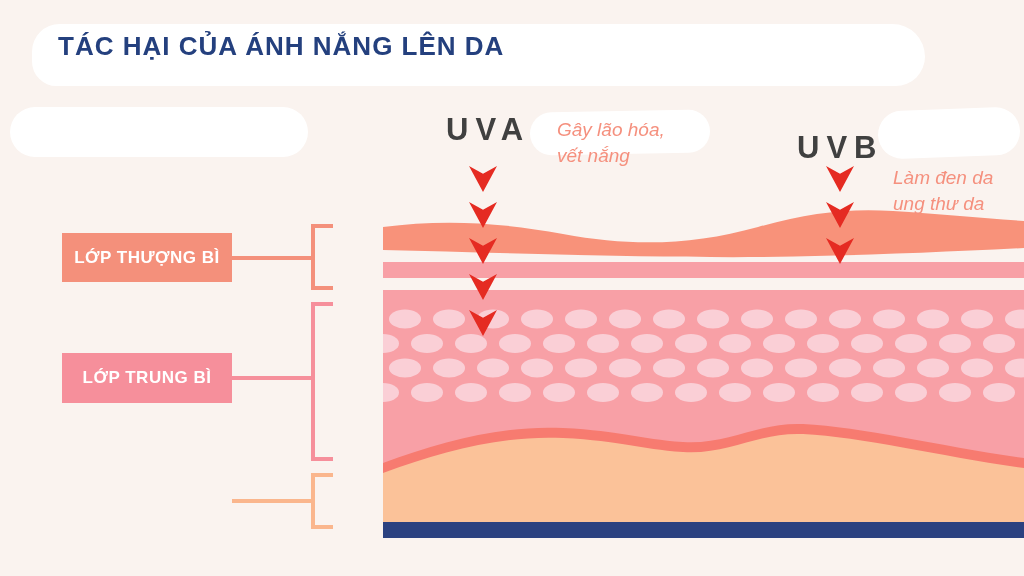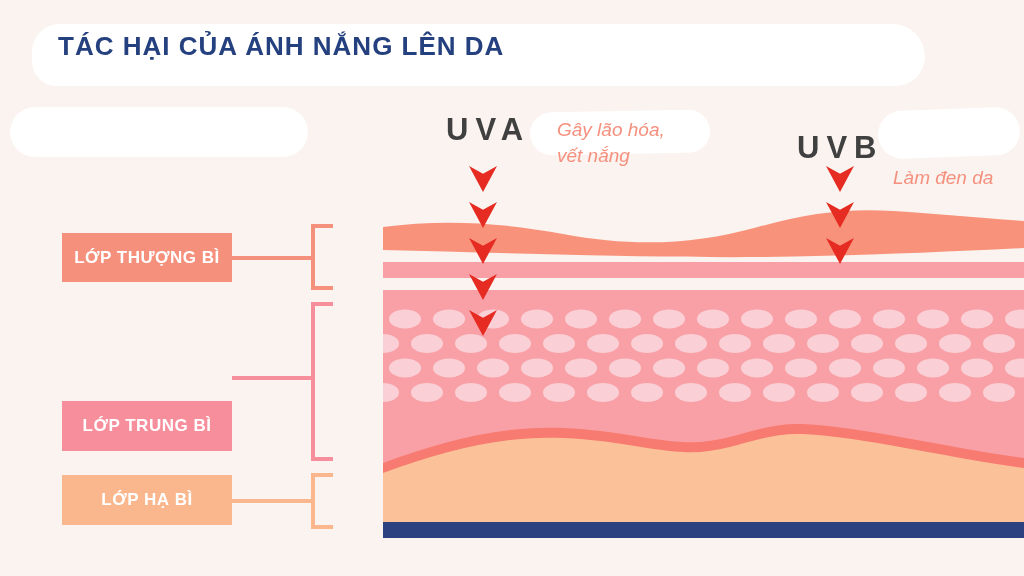--- a/index.html
+++ b/index.html
@@ -26,21 +26,21 @@
 
   .chev{position:absolute;width:28px;height:26px;background:#e52b22;
     clip-path:polygon(0 0,50% 30%,100% 0,50% 100%);}
   .ca1{left:469px;top:166px;} .ca2{left:469px;top:202px;} .ca3{left:469px;top:238px;}
   .ca4{left:469px;top:274px;} .ca5{left:469px;top:310px;}
   .cb1{left:826px;top:166px;} .cb2{left:826px;top:202px;} .cb3{left:826px;top:238px;}
 
   .layer-box{position:absolute;left:62px;width:170px;display:flex;align-items:center;justify-content:center;
     color:#ffffff;font-weight:bold;font-size:17px;letter-spacing:0.5px;white-space:nowrap;}
   .box-epidermis{top:233px;height:49px;background:#f4907b;}
-  .box-dermis{top:353px;height:50px;background:#f68f9b;margin-top:48px;}
+  .box-dermis{top:353px;height:50px;background:#f68f9b;}
   .box-hypodermis{top:475px;height:50px;background:#fab68d;}
 
   .bracket{position:absolute;left:311px;width:22px;border-style:solid;border-color:transparent;
     border-left-width:4px;border-top-width:4px;border-bottom-width:4px;border-right:0;box-sizing:border-box;}
   .br-epidermis{top:224px;height:66px;border-color:#f4907b;border-right-color:transparent;}
   .br-dermis{top:302px;height:159px;border-color:#f68f9b;border-right-color:transparent;}
   .br-hypodermis{top:473px;height:56px;border-color:#fab68d;border-right-color:transparent;}
   .bracket{border-right:none;}
   .connector{position:absolute;height:4px;left:232px;width:81px;}
   .cn-epidermis{top:256px;background:#f4907b;}
@@ -95,28 +95,28 @@
   </div>
   <span class="chev ca1"></span>
   <span class="chev ca2"></span>
   <span class="chev ca3"></span>
   <span class="chev ca4"></span>
   <span class="chev ca5"></span>
 
   <div class="uv-label uvb-label">UVB</div>
   <div class="uv-desc uvb-desc">
     <div>Làm đen da</div>
+    <div>ung thư da</div>
   </div>
   <span class="chev cb1"></span>
   <span class="chev cb2"></span>
   <span class="chev cb3"></span>
 
   <div class="layer-box box-epidermis">LỚP THƯỢNG BÌ</div>
   <div class="layer-box box-dermis">LỚP TRUNG BÌ</div>
-  <div class="layer-box box-hypodermis">LỚP HẠ BÌ</div>
 
   <div class="connector cn-epidermis"></div>
   <div class="connector cn-dermis"></div>
   <div class="connector cn-hypodermis"></div>
   <div class="bracket br-epidermis"></div>
   <div class="bracket br-dermis"></div>
   <div class="bracket br-hypodermis"></div>
 
 </div>
 

